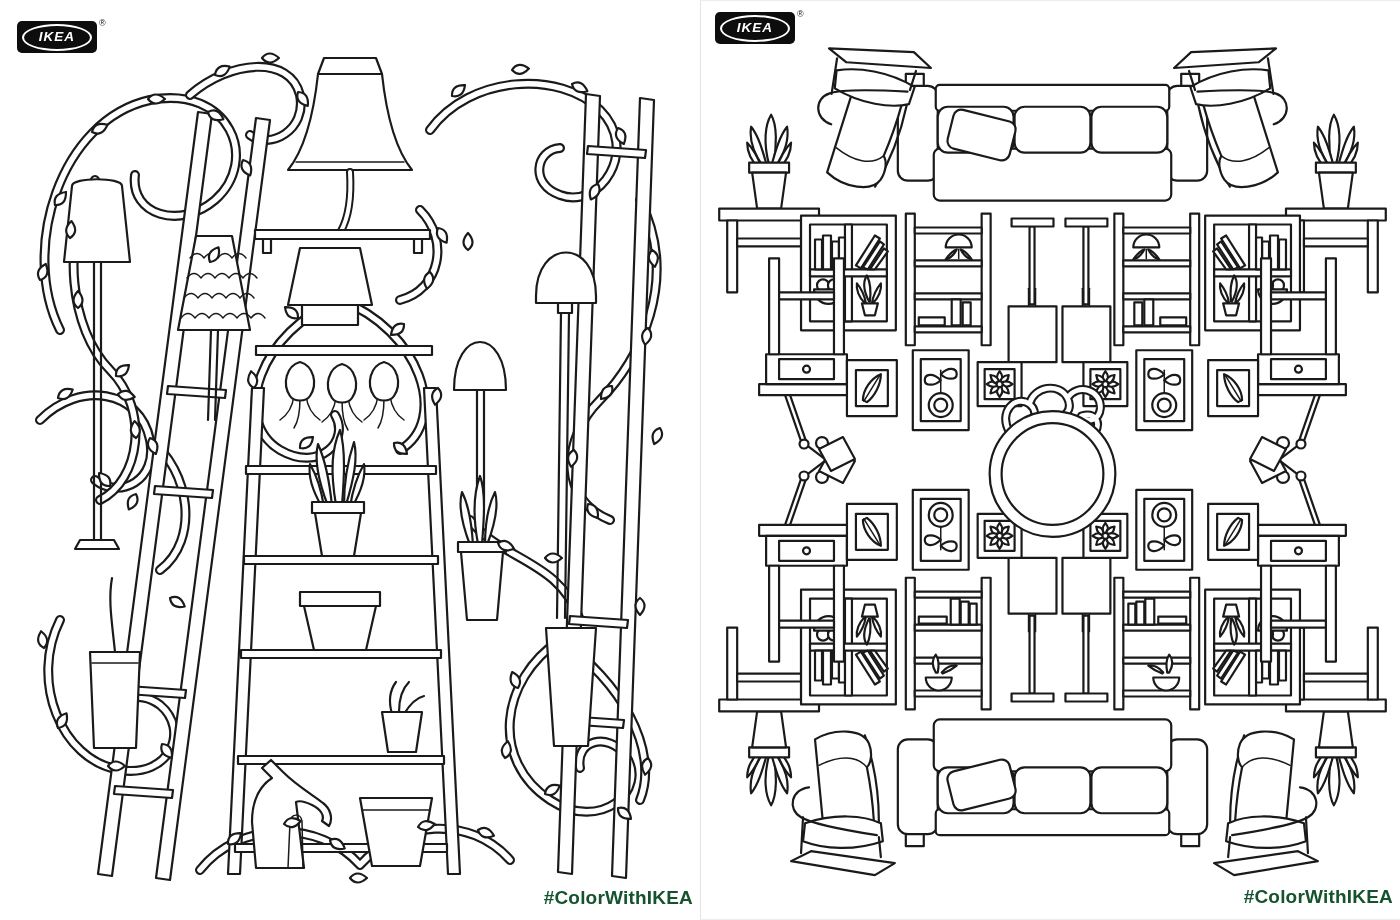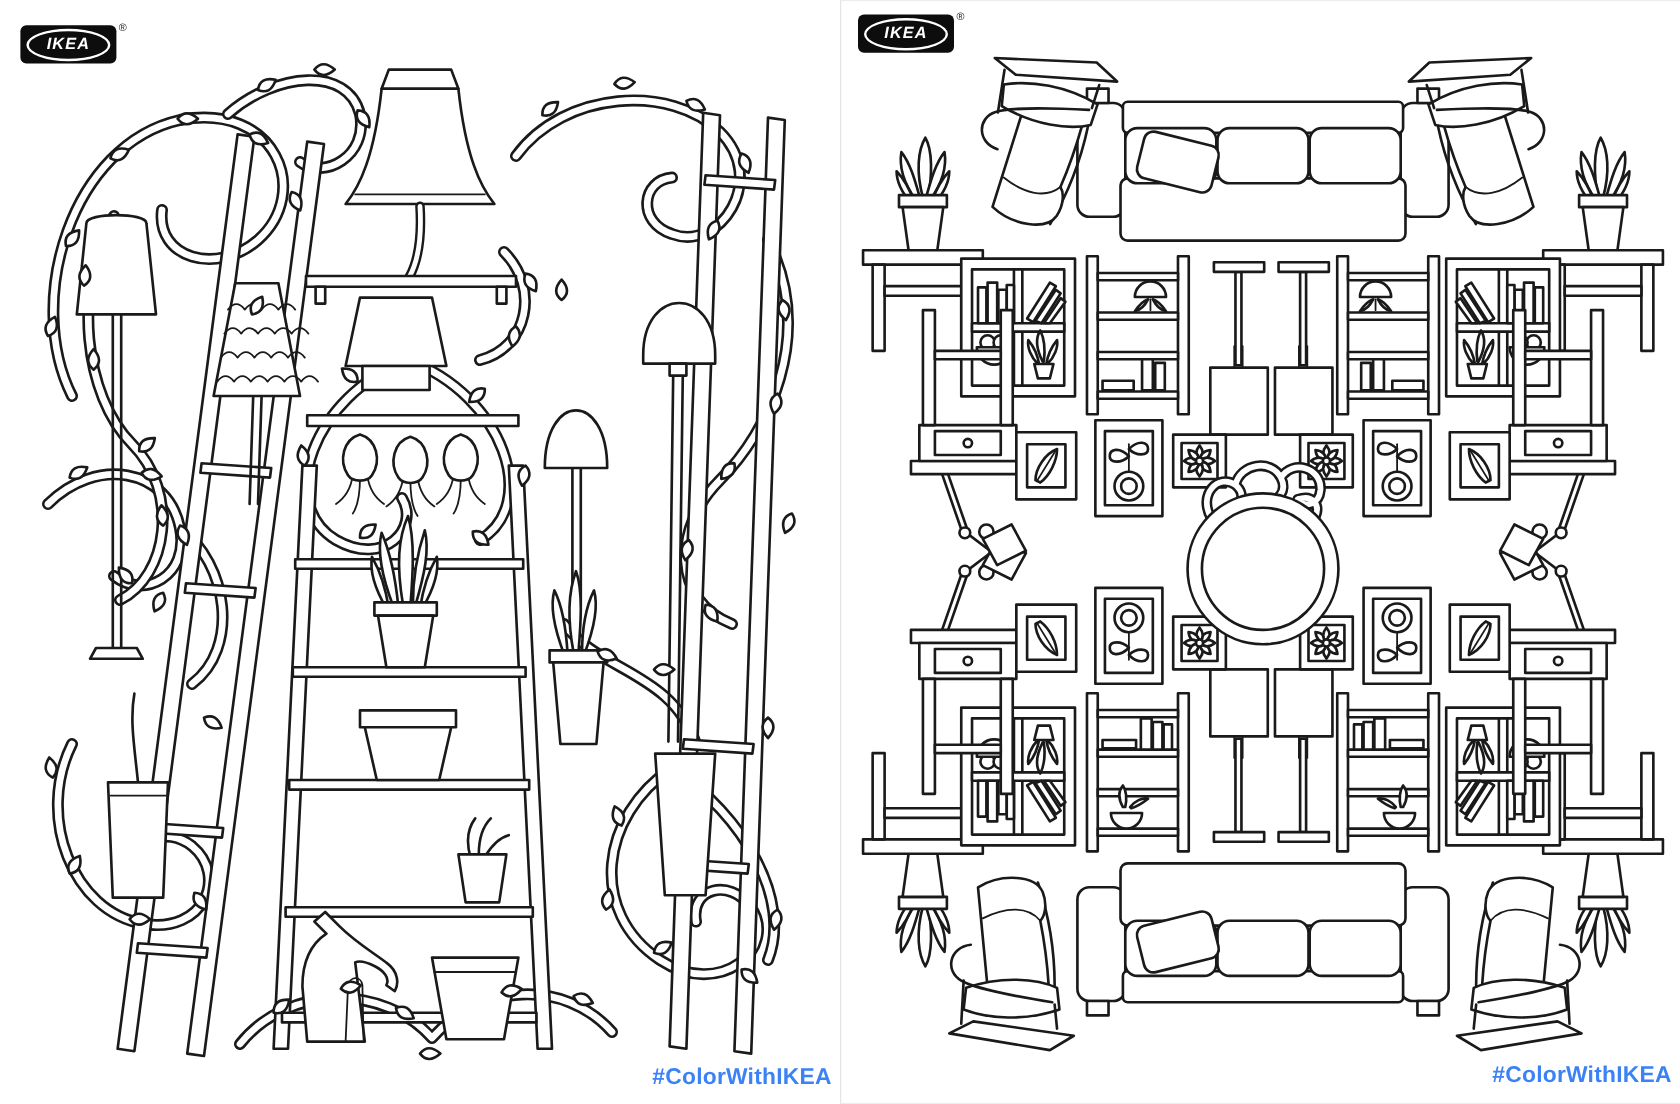--- a/index.html
+++ b/index.html
@@ -16,21 +16,21 @@
   .logo.pos-right{left:14px;top:11px;}
   .logo-box{width:80px;height:32px;background:#0d0d0d;border-radius:5px;
             display:flex;align-items:center;justify-content:center;}
   .logo-oval{width:66px;height:23px;border:2.5px solid #fff;border-radius:50%;
              display:flex;align-items:center;justify-content:center;}
   .logo-text{color:#fff;font-weight:800;font-style:italic;font-size:13.5px;letter-spacing:1px;line-height:1;}
   .reg{font-size:9px;color:#1a1a1a;line-height:1;margin-top:-2px;}
 
   
   .hashtag{position:absolute;right:7px;bottom:11px;font-size:19px;font-weight:bold;
-           color:#3b82f6;letter-spacing:.2px;z-index:5;}
+           color:#14532d;letter-spacing:.2px;z-index:5;}
 
   
   .f{fill:#ffffff;stroke:#1a1a1a;stroke-width:2.2;stroke-linejoin:round;}
   .ink{fill:none;stroke:#1a1a1a;stroke-width:2.2;stroke-linecap:round;stroke-linejoin:round;}
   .thin{stroke-width:1.5;}
   .vine{fill:none;stroke:#1a1a1a;stroke-width:10;stroke-linecap:round;}
   .vineCore{fill:none;stroke:#ffffff;stroke-width:5.6;stroke-linecap:round;}
   .stem{fill:none;stroke:#1a1a1a;stroke-width:8;stroke-linecap:round;}
   .stemCore{fill:none;stroke:#ffffff;stroke-width:4;stroke-linecap:round;}
 </style>

